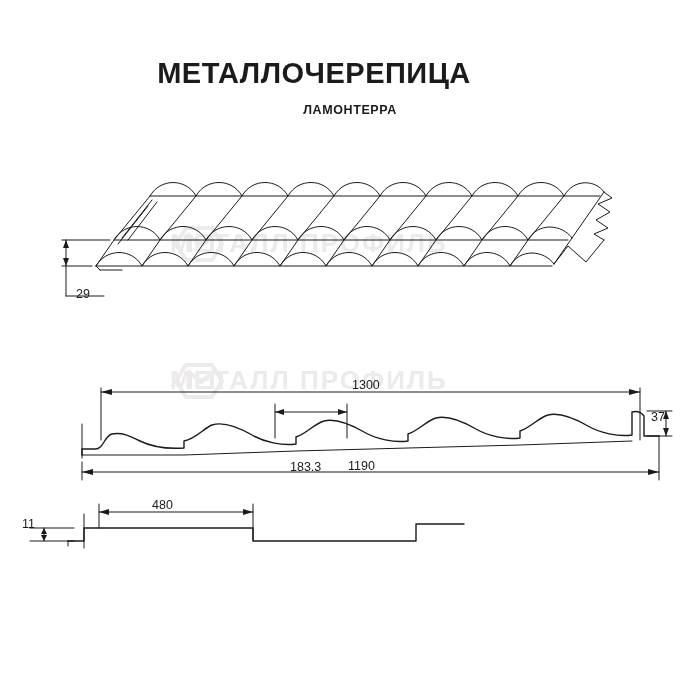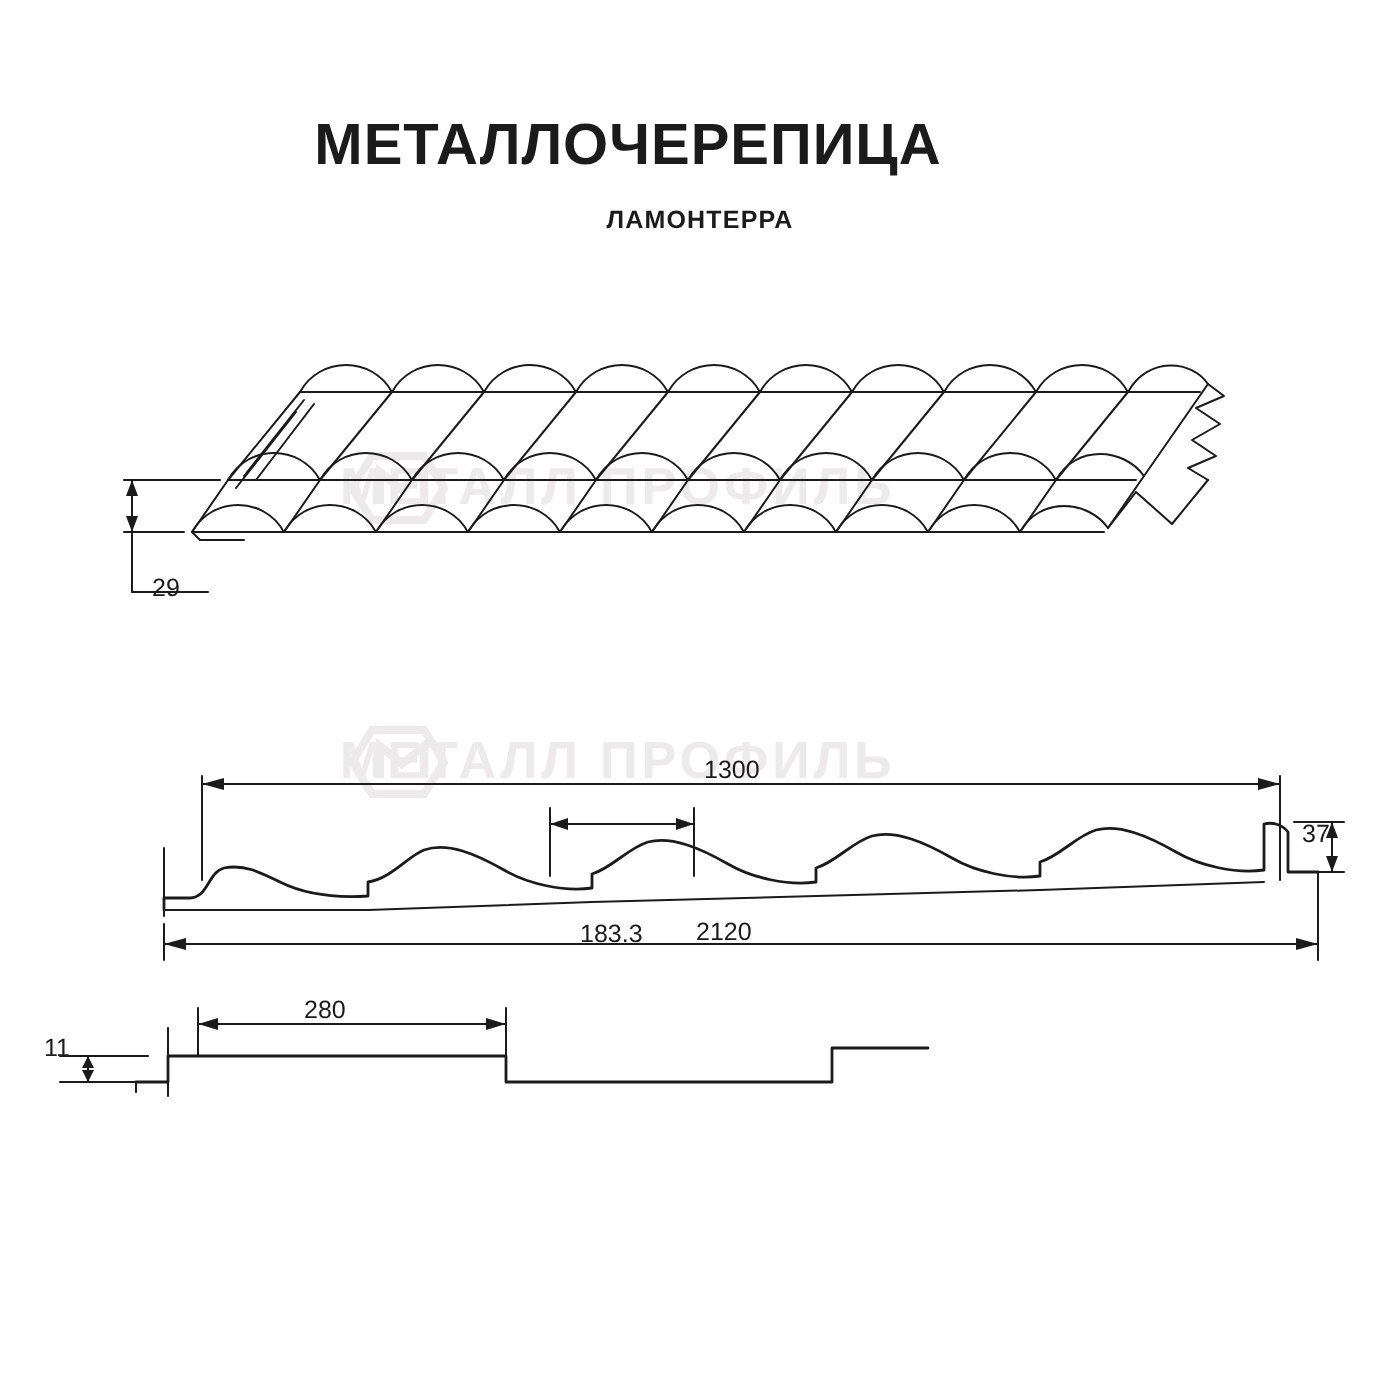--- a/index.html
+++ b/index.html
@@ -241,16 +241,16 @@
 
   </g>
 </svg>
 
 <div class="title">МЕТАЛЛОЧЕРЕПИЦА</div>
 <div class="subtitle">ЛАМОНТЕРРА</div>
 
 <div class="dim" style="left:76px; top:287px;">29</div>
 <div class="dim" style="left:352px; top:378px;">1300</div>
 <div class="dim" style="left:290px; top:416px;margin-top:44px;">183.3</div>
-<div class="dim" style="left:348px; top:459px;">2120</div>
+<div class="dim" style="left:348px; top:459px;">1190</div>
 <div class="dim" style="left:651px; top:410px;">37</div>
-<div class="dim" style="left:152px; top:498px;">280</div>
+<div class="dim" style="left:152px; top:498px;">480</div>
 <div class="dim" style="left:22px; top:517px;">11</div>
 
 </body></html>

